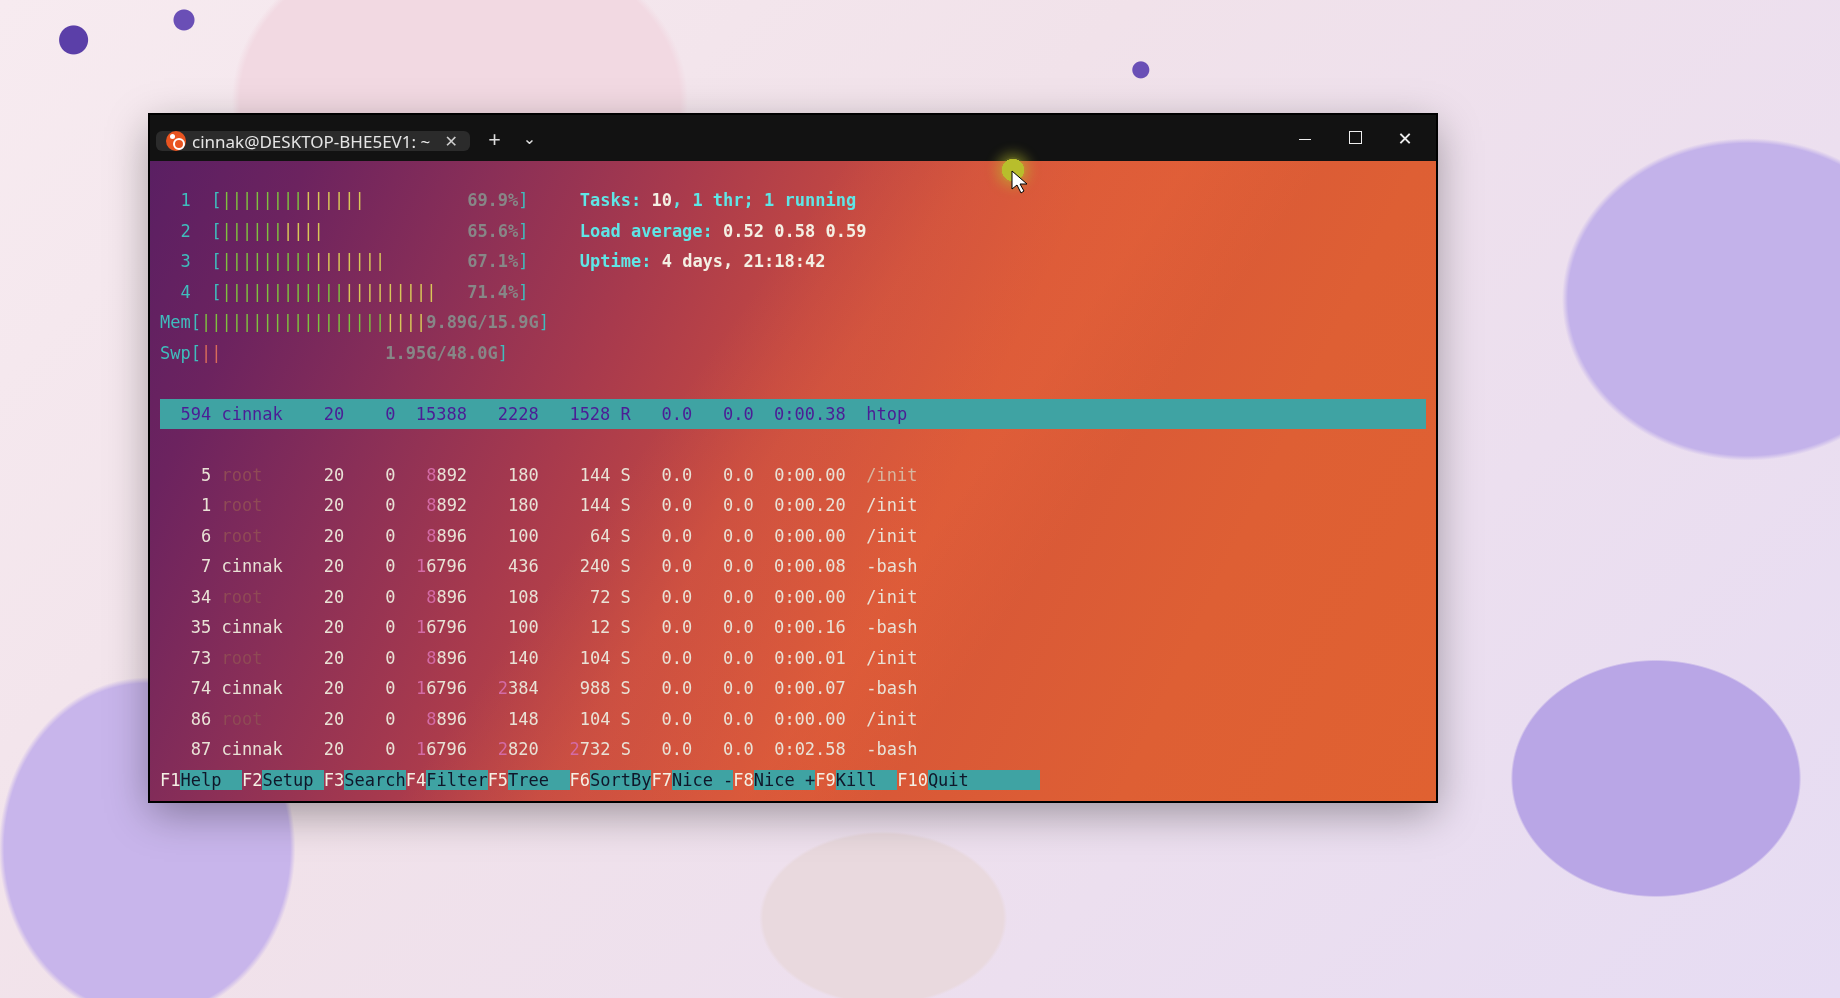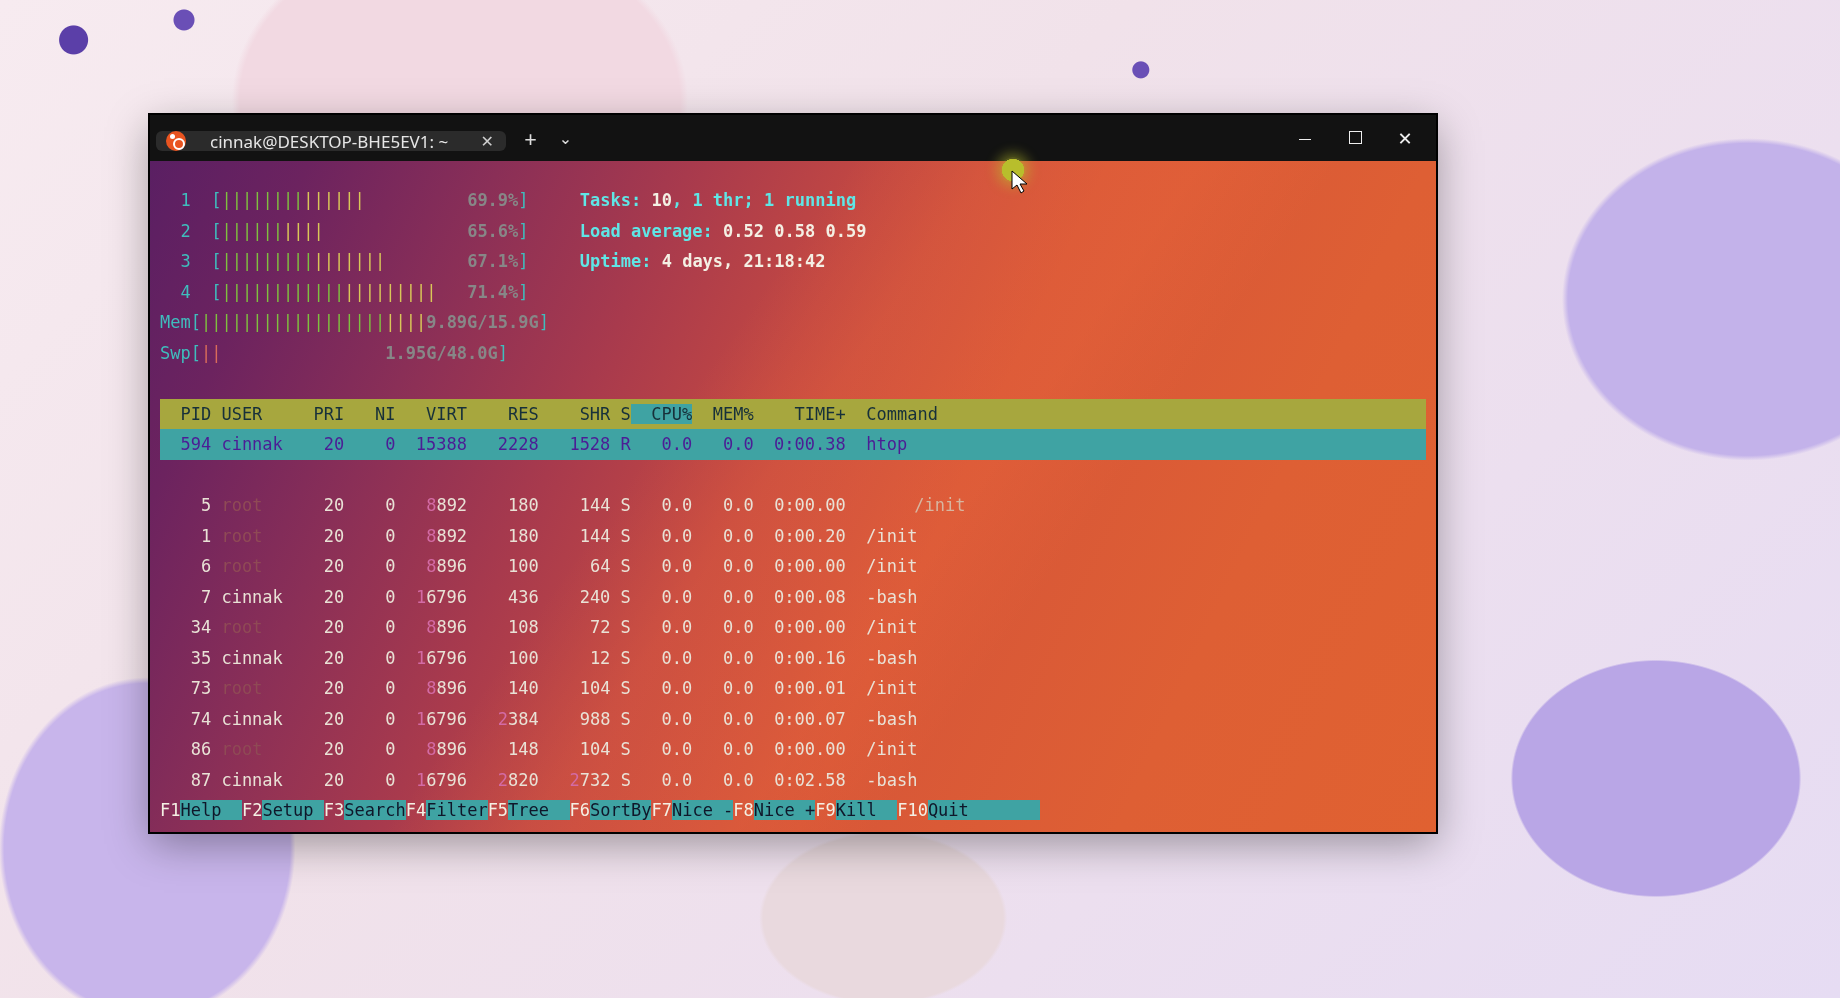--- a/index.html
+++ b/index.html
@@ -41,21 +41,21 @@
   .titlebar {
     height: 46px;
     background: #121212;
     display: flex;
     align-items: center;
     padding: 0 6px;
   }
   .tab {
     display: flex;
     align-items: center;
-    gap: 24px;
+    gap: 6px;
     background: #2b2b2b;
     height: 20px;
     padding: 0 12px 0 10px;
     border-radius: 6px;
     margin-top: 6px;
     color: #e6e6e6;
     font-size: 17px;
     font-family: "Segoe UI", system-ui, sans-serif;
   }
   .tab .ubuntu {
@@ -117,21 +117,21 @@
   .wh { color: #f4f0e4; font-weight: 600; }
   .mag{ color: #d36ba5; }
 
   
   .hdrrow { background:#a7a73e; color:#17303a; display:block; width:100%; }
   .hdrrow .sorted { background:#3fa3a3; }
   .selrow { background:#3fa3a3; color:#4c1d95; display:block; width:100%; }
 
   
   .rootdim { color:#8f4a55; }
-  .cmd-dim { color:#d7b6a0;margin-left:48px; }
+  .cmd-dim { color:#d7b6a0; }
 
   
   .fnrow { white-space: pre; position: relative; z-index: 1; }
   .fnrow .k { color:#f4f0e4; }
   .fnrow .l { background:#3fa3a3; color:#0f172a; }
 
   
   .cursor-dot {
     position:absolute; left:850px; top:-4px;
     width:26px; height:26px; border-radius:50%;
@@ -171,21 +171,20 @@
     <div class="cursor-arrow">
       <svg width="18" height="22">
           <polygon points="0,0 0,18 5,14 9,22 12,20 8,13 15,13" fill="#fff" stroke="#000" stroke-width="1"></polygon>
         </svg>
     </div>
 
     
     <div id="meters"><span class="row">  <span class="cyan">1</span>  <span class="cyan">[</span><span class="g">||||||||</span><span class="y">||||||</span>          <span class="gr">69.9%</span><span class="cyan">]</span>     <span class="cyanbr">Tasks:</span> <span class="wh">10</span><span class="cyanbr">, 1 thr; 1 running</span></span><br><span class="row">  <span class="cyan">2</span>  <span class="cyan">[</span><span class="g">||||||</span><span class="y">||||</span>              <span class="gr">65.6%</span><span class="cyan">]</span>     <span class="cyanbr">Load average:</span> <span class="wh">0.52 0.58 0.59</span></span><br><span class="row">  <span class="cyan">3</span>  <span class="cyan">[</span><span class="g">|||||||||</span><span class="y">|||||||</span>        <span class="gr">67.1%</span><span class="cyan">]</span>     <span class="cyanbr">Uptime:</span> <span class="wh">4 days, 21:18:42</span></span><br><span class="row">  <span class="cyan">4</span>  <span class="cyan">[</span><span class="g">||||||||||||</span><span class="y">|||||||||</span>   <span class="gr">71.4%</span><span class="cyan">]</span></span><br><span class="row"><span class="cyan">Mem</span><span class="cyan">[</span><span class="g">||||||||||||||||||</span><span class="y">||||</span><span class="gr">9.89G/15.9G</span><span class="cyan">]</span></span><br><span class="row"><span class="cyan">Swp</span><span class="cyan">[</span><span class="r">||</span>                <span class="gr">1.95G/48.0G</span><span class="cyan">]</span></span><br><br></div>
 
     
-    <span class="row hdrrow" id="hdr">  PID USER     PRI   NI   VIRT    RES    SHR S<span class="sorted">  CPU%</span>  MEM%    TIME+  Command       </span>
 
     
     <div id="procs"><span class="row selrow">  594 cinnak    20    0  15388   2228   1528 R   0.0   0.0  0:00.38  htop</span><br><span class="row">    5 <span class="rootdim">root   </span>   20    0   <span class="mag">8</span>892    180    144 S   0.0   0.0  0:00.00  <span class="cmd-dim">/init</span></span><br><span class="row">    1 <span class="rootdim">root   </span>   20    0   <span class="mag">8</span>892    180    144 S   0.0   0.0  0:00.20  /init</span><br><span class="row">    6 <span class="rootdim">root   </span>   20    0   <span class="mag">8</span>896    100     64 S   0.0   0.0  0:00.00  /init</span><br><span class="row">    7 cinnak    20    0  <span class="mag">1</span>6796    436    240 S   0.0   0.0  0:00.08  -bash</span><br><span class="row">   34 <span class="rootdim">root   </span>   20    0   <span class="mag">8</span>896    108     72 S   0.0   0.0  0:00.00  /init</span><br><span class="row">   35 cinnak    20    0  <span class="mag">1</span>6796    100     12 S   0.0   0.0  0:00.16  -bash</span><br><span class="row">   73 <span class="rootdim">root   </span>   20    0   <span class="mag">8</span>896    140    104 S   0.0   0.0  0:00.01  /init</span><br><span class="row">   74 cinnak    20    0  <span class="mag">1</span>6796   <span class="mag">2</span>384    988 S   0.0   0.0  0:00.07  -bash</span><br><span class="row">   86 <span class="rootdim">root   </span>   20    0   <span class="mag">8</span>896    148    104 S   0.0   0.0  0:00.00  /init</span><br><span class="row">   87 cinnak    20    0  <span class="mag">1</span>6796   <span class="mag">2</span>820   <span class="mag">2</span>732 S   0.0   0.0  0:02.58  -bash</span><br></div>
 
     
     <span class="fnrow" id="foot"><span class="k">F1</span><span class="l">Help  </span><span class="k">F2</span><span class="l">Setup </span><span class="k">F3</span><span class="l">Search</span><span class="k">F4</span><span class="l">Filter</span><span class="k">F5</span><span class="l">Tree  </span><span class="k">F6</span><span class="l">SortBy</span><span class="k">F7</span><span class="l">Nice -</span><span class="k">F8</span><span class="l">Nice +</span><span class="k">F9</span><span class="l">Kill  </span><span class="k">F10</span><span class="l">Quit </span><span class="l">      </span></span>
   </div>
 </div>
 
 </body></html>

